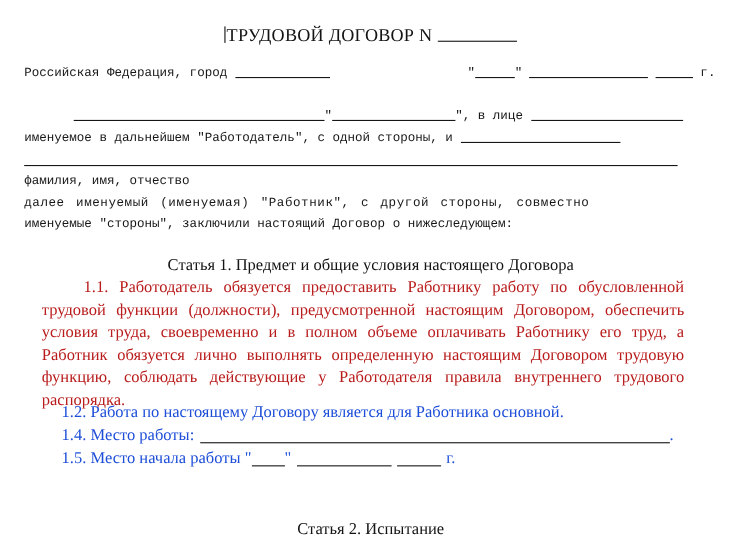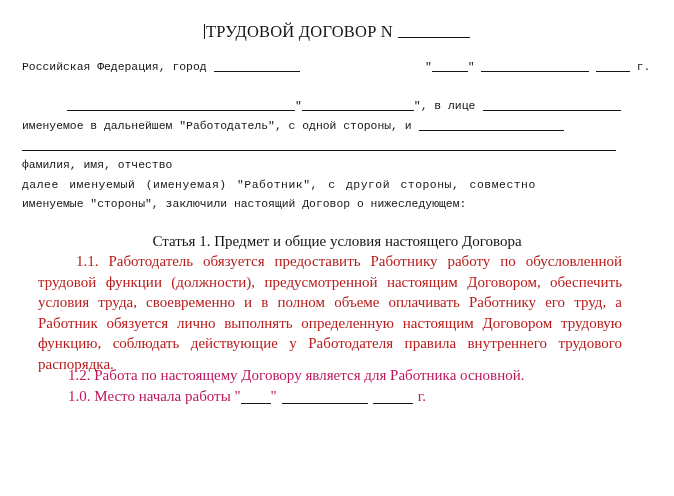--- a/index.html
+++ b/index.html
@@ -113,26 +113,26 @@
     font-size: 15px;
     line-height: 20.6px;
     text-align: justify;
     text-indent: 38px;
     color: #b91c1c;
   }
 
   
   .clauses {
     position: absolute;
-    left: 68px;
+    left: 56px;
     top: 365px;
     width: 562px;
     font-family: "Liberation Serif", "DejaVu Serif", serif;
     font-size: 15px;
-    color: #be185d;
+    color: #1d4ed8;
   }
   .clause {
     height: 21px;
     line-height: 21px;
     white-space: nowrap;
   }
   .ul {
     display: inline-block;
     border-bottom: 1.5px solid #161616;
     height: 14px;
@@ -186,22 +186,27 @@
   <div class="para" style="top:251px;">1.1. Работодатель обязуется предоставить Работнику работу по обусловленной трудовой функции (должности), предусмотренной настоящим Договором, обеспечить условия труда, своевременно и в полном объеме оплачивать Работнику его труд, а Работник обязуется лично выполнять определенную настоящим Договором трудовую функцию, соблюдать действующие у Работодателя правила внутреннего трудового распорядка.</div>
 
   <div class="clauses">
 
     <div class="clause">
       <span>1.2.</span>
       <span>Работа по настоящему Договору является для Работника основной.</span>
     </div>
 
 
-
     <div class="clause">
-      <span>1.0.</span>
+      <span>1.4.</span>
+      <span>Место работы:</span><span class="ul" style="width:427px;margin-left:5px;"></span><span>.</span>
+    </div>
+
+    <div class="clause">
+      <span>1.5.</span>
       <span>Место начала работы</span><span>&nbsp;"</span><span class="ul" style="width:30px;"></span><span>"</span><span class="ul" style="width:86px;margin-left:5px;"></span><span class="ul" style="width:40px;margin-left:5px;"></span><span style="margin-left:5px;">г.</span>
     </div>
 
   </div>
 
+  <div class="article-head" style="top:473px;">Статья 2. Испытание</div>
 
 </div>
 
 </body></html>

